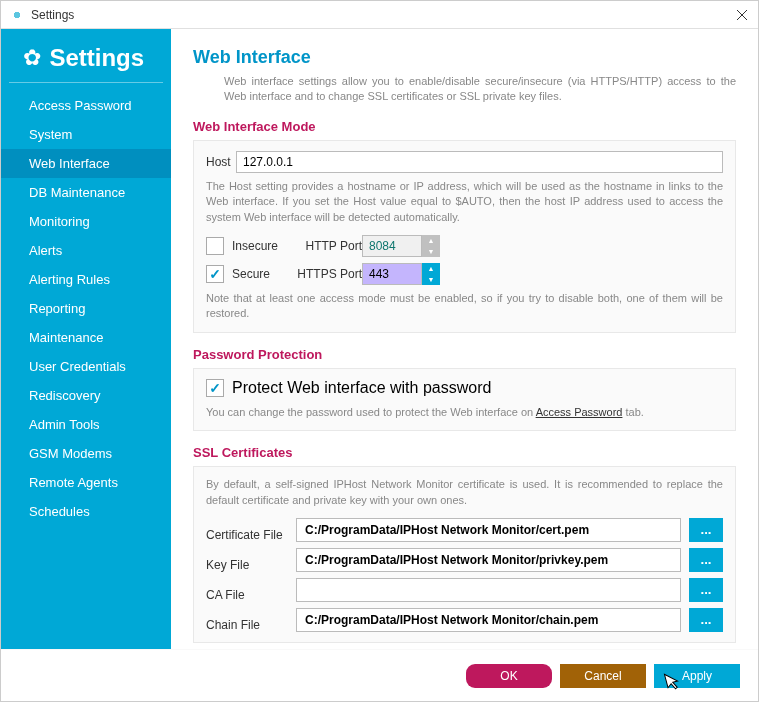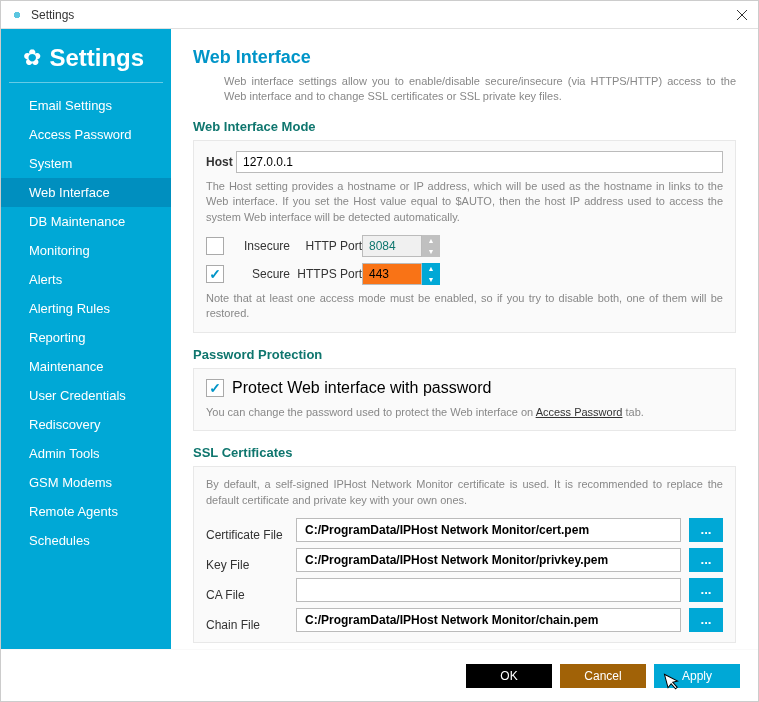--- a/index.html
+++ b/index.html
@@ -16,51 +16,51 @@
 .sidebar-header { display: flex; align-items: center; padding: 5px 14px 10px 14px; border-bottom: 1px solid rgba(255,255,255,0.4); margin: 0 8px 8px 8px; }
 .sidebar-header .gear { font-size: 22px; margin-right: 8px; }
 .sidebar-header h1 { font-size: 24px; font-weight: 600; }
 .sidebar-item { padding: 7px 0 7px 28px; font-size: 13px; cursor: pointer; }
 .sidebar-item.active { background: #008fbf; }
 
 .main { flex: 1; background: #fff; padding: 18px 22px 0 22px; overflow-y: auto; }
 .main h2 { color: #0095c8; font-size: 18px; font-weight: 600; margin-bottom: 6px; }
 .description { font-size: 11px; color: #888; text-align: justify; line-height: 1.4; margin-bottom: 14px; margin-left: 31px; }
 
-.section-title { color: #0f766e; font-size: 13px; font-weight: 600; margin-bottom: 6px; }
+.section-title { color: #be185d; font-size: 13px; font-weight: 600; margin-bottom: 6px; }
 .section-box { border: 1px solid #e8e8e8; background: #fafafa; padding: 10px 12px; margin-bottom: 14px; }
 
 .form-row { display: flex; align-items: center; margin-bottom: 6px; }
-.form-row label.field-label { font-size: 12px; color: #333; width: 90px; flex-shrink: 0; font-weight: bold; }
+.form-row label.field-label { font-size: 12px; color: #333; width: 90px; flex-shrink: 0; }
 .form-row input[type="text"] { flex: 1; height: 22px; border: 1px solid #bbb; padding: 0 6px; font-size: 12px; }
 .helper-text { font-size: 11px; color: #888; text-align: justify; line-height: 1.4; margin: 4px 0 10px 0; }
 
 .checkbox-row { display: flex; align-items: center; margin-bottom: 6px; }
 .cb { width: 18px; height: 18px; border: 1px solid #aaa; margin-right: 8px; display: flex; align-items: center; justify-content: center; cursor: pointer; background: #fff; }
 .cb.checked::after { content: "✓"; color: #0095c8; font-weight: bold; font-size: 14px; }
-.cb-label { font-size: 12px; color: #333; width: 58px; text-align: right; }
+.cb-label { font-size: 12px; color: #333; width: 58px; }
 .port-label { font-size: 12px; color: #333; width: 72px; text-align: right; }
 
 .spinner { display: flex; align-items: center; }
-.spinner input { width: 60px; height: 22px; border: 1px solid #bbb; padding: 0 6px; font-size: 12px; background: #f97316; }
+.spinner input { width: 60px; height: 22px; border: 1px solid #bbb; padding: 0 6px; font-size: 12px; background: #c4b5fd; }
 .spinner.disabled input { background: #f0f0f0; color: #0f766e; }
 .spin-buttons { width: 18px; height: 22px; background: #c0c0c0; display: flex; flex-direction: column; }
 .spin-buttons.active { background: #00a8d6; }
 .spin-buttons div { flex: 1; display: flex; align-items: center; justify-content: center; font-size: 7px; color: #fff; cursor: pointer; }
 
 .link { color: #333; text-decoration: underline; cursor: pointer; }
 
 .cert-row { display: flex; align-items: flex-end; margin-bottom: 6px; }
 .cert-row label { font-size: 12px; color: #333; width: 90px; flex-shrink: 0; }
 .cert-row input { flex: 1; height: 24px; border: 1px solid #bbb; padding: 0 8px; font-size: 12px; font-weight: 600; }
 .browse-btn { width: 34px; height: 24px; margin-left: 8px; background: #00a8d6; color: #fff; border: none; cursor: pointer; font-weight: bold; display: flex; align-items: center; justify-content: center; }
 
 .footer { position: absolute; bottom: 0; left: 0; right: 0; height: 52px; display: flex; align-items: center; justify-content: flex-end; padding: 0 18px; background: #fff; border-top: 1px solid #f9f9f9; }
 .btn { width: 86px; height: 24px; border: none; color: #fff; font-size: 12px; margin-left: 8px; cursor: pointer; position: relative; }
-.btn-ok { background: #000000; }
+.btn-ok { background: #be185d; border-radius: 9px; }
 .btn-cancel { background: #a16207; }
 .btn-apply { background: #00a8d6; }
 .cursor-img { position: absolute; left: 665px; top: 670px; pointer-events: none; font-size: 16px; transform: rotate(-15deg); z-index: 100; }
 </style>
 </head>
 <body>
 
 <div class="titlebar">
   <div class="logo"></div>
   <div class="title">Settings</div>
@@ -71,21 +71,20 @@
       </svg>
   </div>
 </div>
 
 <div class="content">
   <div class="sidebar">
     <div class="sidebar-header">
       <span class="gear">✿</span>
       <h1>Settings</h1>
     </div>
-    <div class="sidebar-item">Email Settings</div>
     <div class="sidebar-item">Access Password</div>
     <div class="sidebar-item">System</div>
     <div class="sidebar-item active">Web Interface</div>
     <div class="sidebar-item">DB Maintenance</div>
     <div class="sidebar-item">Monitoring</div>
     <div class="sidebar-item">Alerts</div>
     <div class="sidebar-item">Alerting Rules</div>
     <div class="sidebar-item">Reporting</div>
     <div class="sidebar-item">Maintenance</div>
     <div class="sidebar-item">User Credentials</div>

